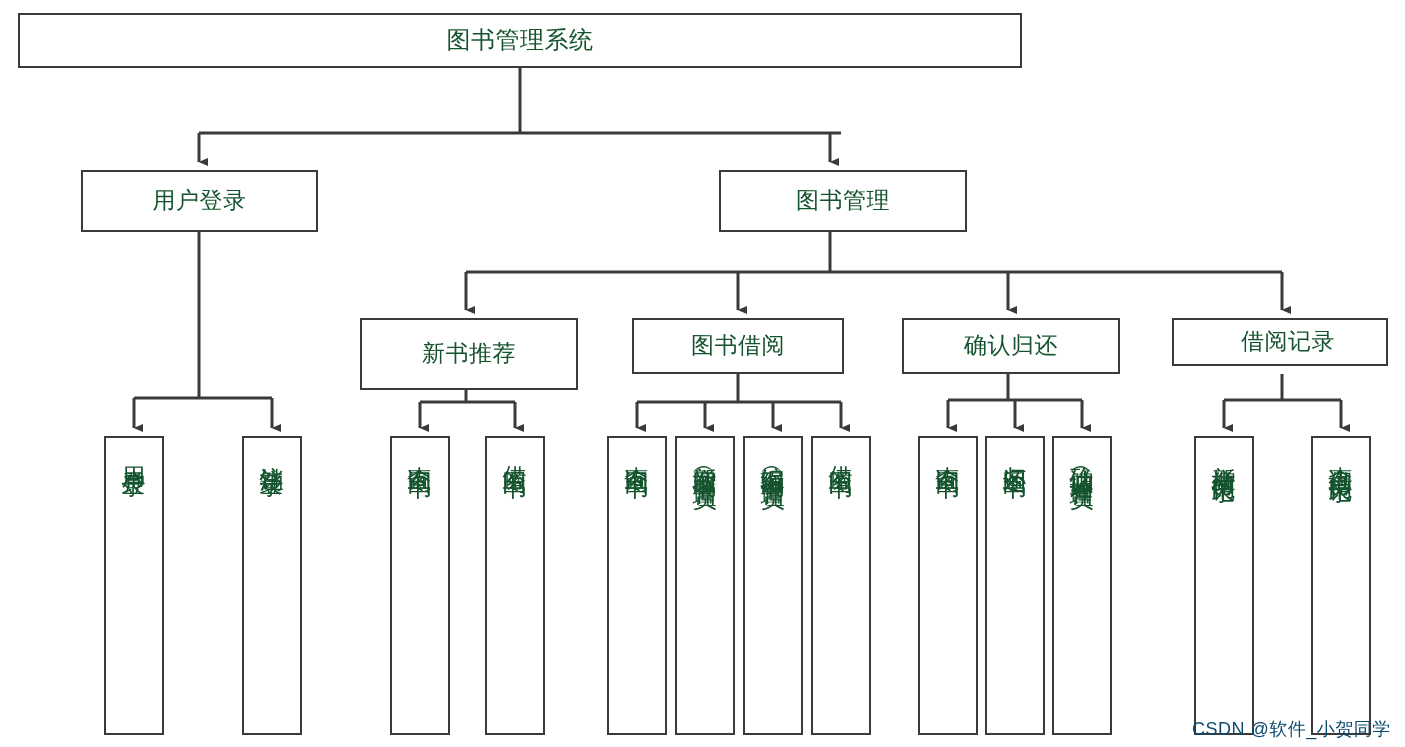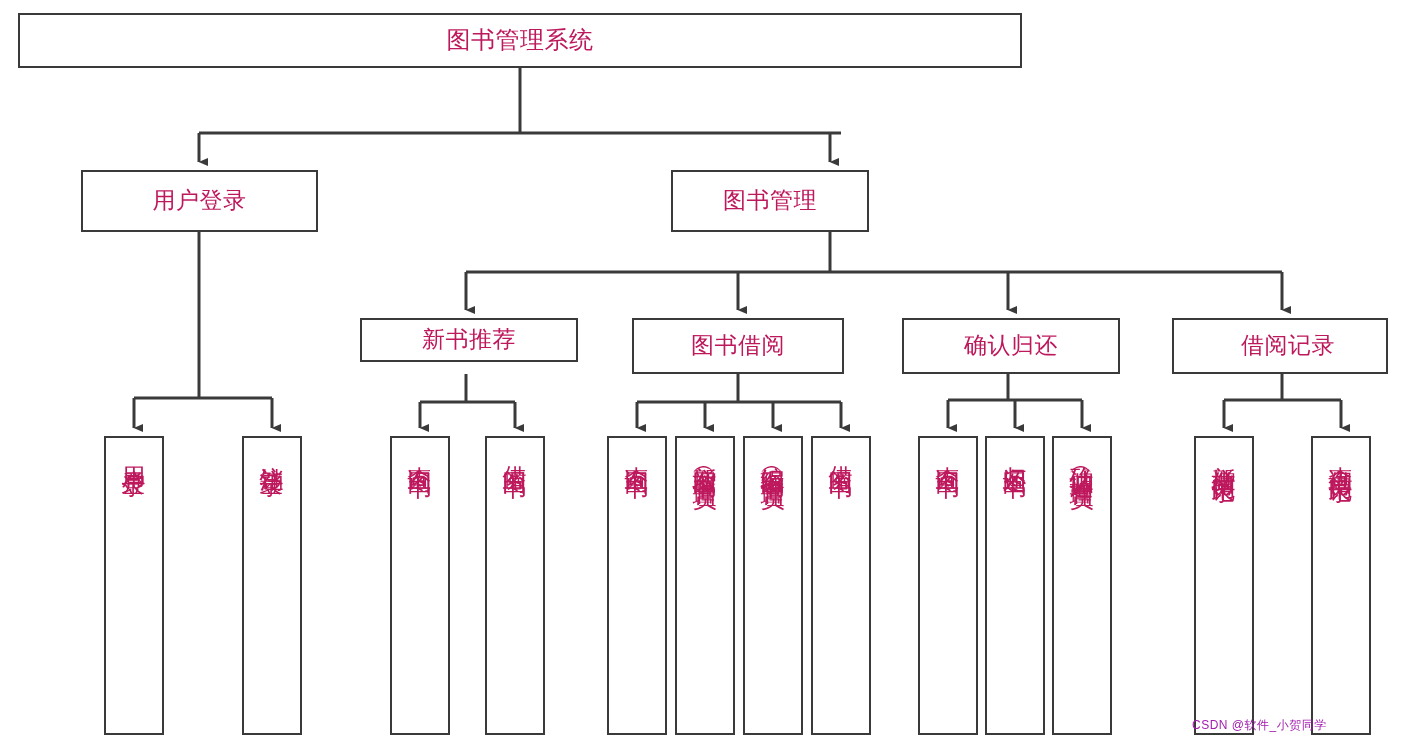--- a/index.html
+++ b/index.html
@@ -32,21 +32,21 @@
     border: 2px solid #3a3a3a;
     display: flex;
     align-items: center;
     justify-content: center;
     color: #1a1a1a;
   }
   .node .node-label {
     display: block;
     text-align: center;
     line-height: 1.18;
-    color: #be185d;
+    color: #14532d;
   }
   .node-horizontal .node-label {
     writing-mode: horizontal-tb;
     font-size: 23px;
     letter-spacing: 0.5px;
   }
   .node-root {
     font-size: 24px;
   }
   .node-root .node-label {
@@ -59,22 +59,22 @@
   .node-vertical .node-label {
     writing-mode: vertical-rl;
     text-orientation: upright;
     font-size: 24px;
     line-height: 1.05;
     letter-spacing: 3px;
     white-space: nowrap;
   }
   .watermark {
     position: absolute;
-    font-size: 12px;
-    color: #a21caf;
+    font-size: 18px;
+    color: #0c4a6e;
     letter-spacing: 0.5px;
     white-space: nowrap;
     user-select: none;
   }
 </style>
 </head>
 <body>
 
 <div id="diagram-canvas">
 
@@ -128,34 +128,34 @@
     </g>
   </svg>
 
   <div class="node node-horizontal node-root" style="left:18px; top:13px; width:1004px; height:55px;">
     <span class="node-label">图书管理系统</span>
   </div>
 
   <div class="node node-horizontal" style="left:81px; top:170px; width:237px; height:62px;">
     <span class="node-label">用户登录</span>
   </div>
-  <div class="node node-horizontal" style="left:671px; top:170px; width:198px; height:62px;">
+  <div class="node node-horizontal" style="left:719px; top:170px; width:248px; height:62px;">
     <span class="node-label">图书管理</span>
   </div>
 
-  <div class="node node-horizontal" style="left:360px; top:318px; width:218px; height:44px;">
+  <div class="node node-horizontal" style="left:360px; top:318px; width:218px; height:72px;">
     <span class="node-label">新书推荐</span>
   </div>
   <div class="node node-horizontal" style="left:632px; top:318px; width:212px; height:56px;">
     <span class="node-label">图书借阅</span>
   </div>
   <div class="node node-horizontal" style="left:902px; top:318px; width:218px; height:56px;">
     <span class="node-label">确认归还</span>
   </div>
-  <div class="node node-horizontal" style="left:1172px; top:318px; width:216px; height:56px;padding-left:16px;">
+  <div class="node node-horizontal" style="left:1172px; top:318px; width:216px; height:48px;padding-left:16px;">
     <span class="node-label">借阅记录</span>
   </div>
 
   <div class="node node-vertical" style="left:104px; top:436px; width:60px; height:299px;">
     <span class="node-label">用户登录</span>
   </div>
   <div class="node node-vertical" style="left:242px; top:436px; width:60px; height:299px;">
     <span class="node-label">注销登录</span>
   </div>
 

